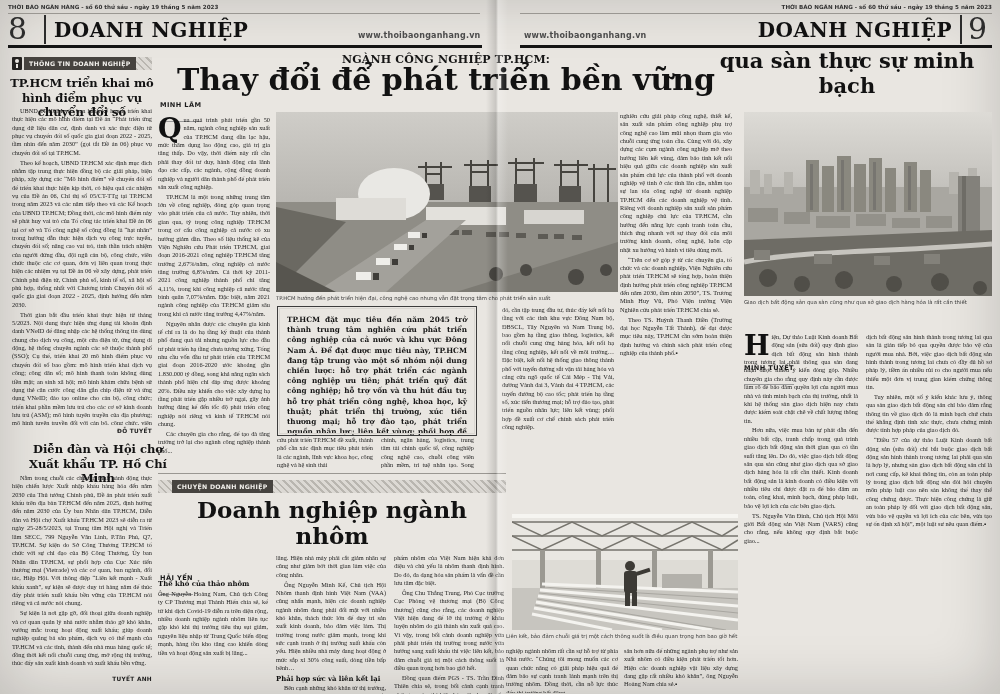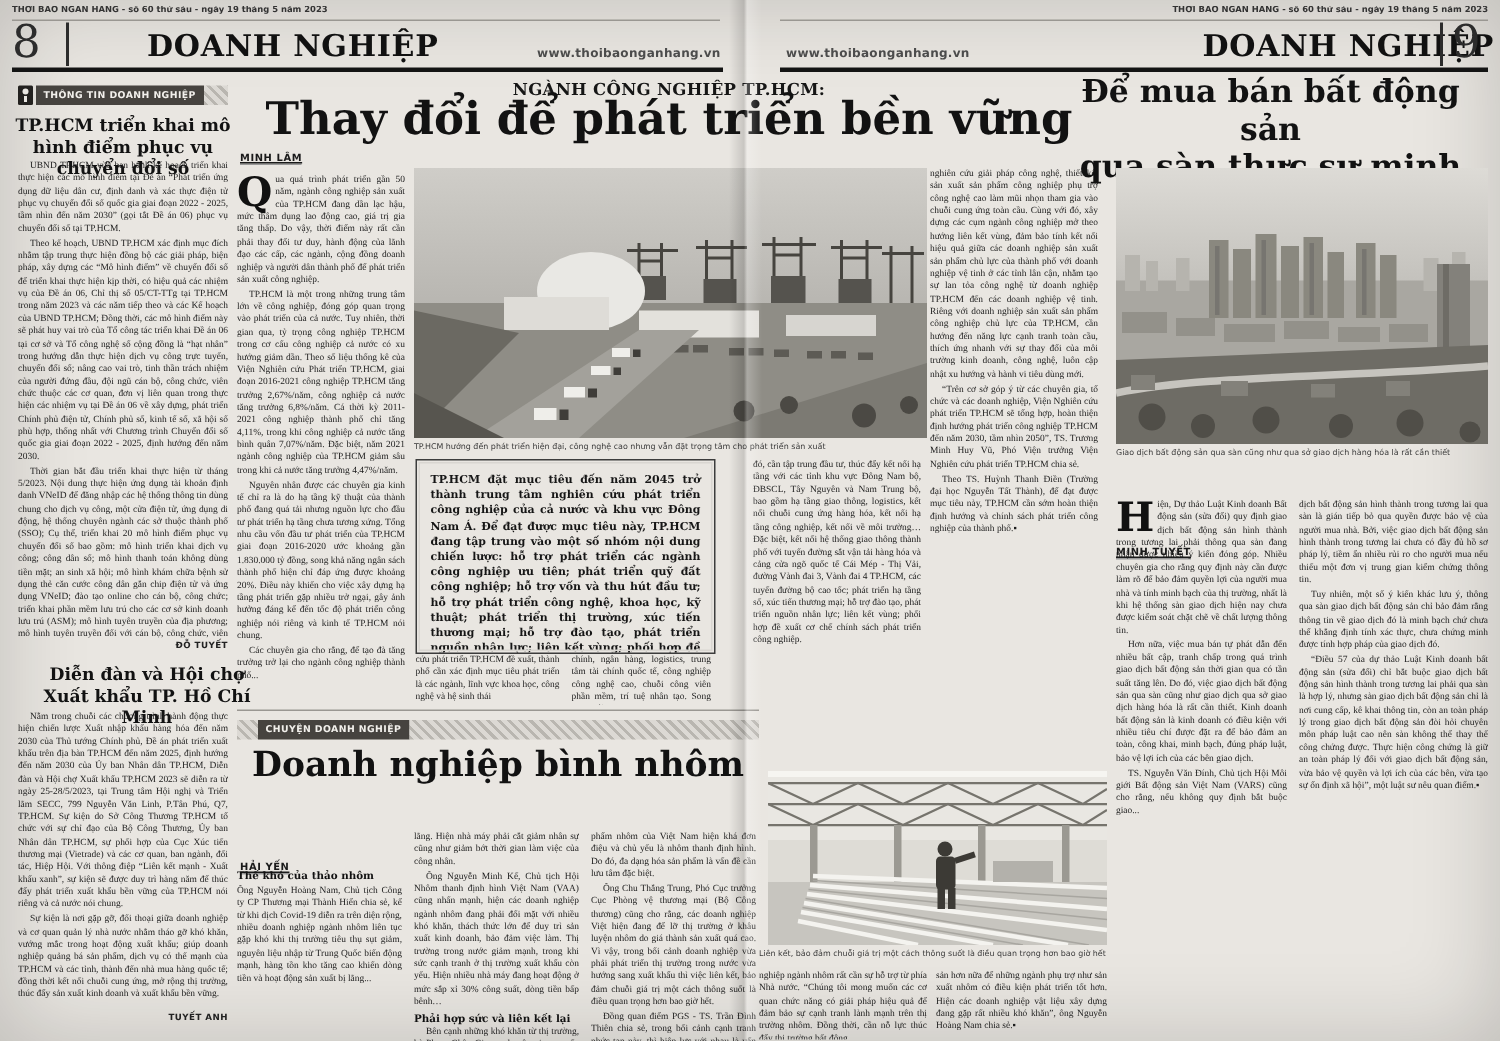--- a/index.html
+++ b/index.html
@@ -6,37 +6,37 @@
   #paper{position:relative;width:1000px;height:694px;background:#e9e6e1;overflow:hidden;
          box-shadow:inset 0 0 60px rgba(0,0,0,.18);font-family:"Liberation Serif",serif;color:#1b1b1b;}
   .abs{position:absolute;}
   .fold{left:486px;top:0;width:22px;height:694px;background:linear-gradient(90deg,rgba(0,0,0,0) 0%,rgba(0,0,0,.14) 45%,rgba(255,255,255,.25) 55%,rgba(0,0,0,0) 100%);pointer-events:none;}
   .strip{font:5.6px "DejaVu Sans",sans-serif;color:#333;white-space:nowrap;overflow:hidden;}
   .strip b{font-weight:700;}
   .thinrule{height:1px;background:#9a9792;}
   .thickrule{height:3px;background:#141414;}
   .pagenum{font:400 30px "DejaVu Serif",serif;color:#2c2c2c;line-height:1;}
   .secline{width:1.5px;background:#2c2c2c;}
-  .sectitle{font:800 20px "DejaVu Serif",serif;letter-spacing:.5px;color:#111;line-height:1;margin-left:44px;}
+  .sectitle{font:800 20px "DejaVu Serif",serif;letter-spacing:.5px;color:#111;line-height:1;}
   .url{font:700 8px "DejaVu Sans",sans-serif;color:#4c4c4c;letter-spacing:.2px;}
   .label{display:flex;align-items:stretch;height:13px;}
   .label .ic{width:10px;background:#23211f;border-radius:1px;margin-right:2px;position:relative;}
   .label .ic:after{content:"";position:absolute;left:3px;top:2px;width:4px;height:4px;border-radius:50%;background:#e9e6e1;}
   .label .ic:before{content:"";position:absolute;left:4.2px;top:7px;width:1.6px;height:4px;background:#e9e6e1;}
   .label .bx{background:#46433f;color:#f2f0ec;font:700 6.2px "DejaVu Sans",sans-serif;letter-spacing:.3px;
              display:flex;align-items:center;padding:0 5px;white-space:nowrap;}
   .label .hatch{flex:1;background:repeating-linear-gradient(45deg,#b9b6b0 0 2px,#dcd9d4 2px 5px);}
   .hl{font-family:"DejaVu Serif",serif;font-weight:700;color:#121212;text-align:center;}
   .hl-sm{font-size:11.5px;line-height:1.28;}
   .body{font:6.3px/1.33 "Liberation Serif",serif;text-align:justify;color:#1c1c1c;overflow:hidden;}
   .body .p{text-indent:8px;margin:0 0 1.5px;}
   .body .p.noind{text-indent:0;}
   .drop{float:left;font:700 27px/0.82 "DejaVu Serif",serif;margin:2px 2px 0 0;color:#111;}
   .by-end{font:700 5.8px "DejaVu Sans",sans-serif;text-align:right;color:#222;letter-spacing:.3px;}
-  .by{font:700 6.6px "DejaVu Sans",sans-serif;color:#1a1a1a;letter-spacing:.4px;border-bottom:.5px solid #999;padding-bottom:0;text-decoration:underline;}
+  .by{font:700 6.6px "DejaVu Sans",sans-serif;color:#1a1a1a;letter-spacing:.4px;border-bottom:.5px solid #999;padding-bottom:12px;}
   .kicker{font:700 11px "DejaVu Serif",serif;text-align:center;color:#161616;letter-spacing:.2px;}
   .cap{font:5.3px/1.25 "DejaVu Sans",sans-serif;color:#3a3a3a;}
   .qbox{border:1.2px solid #3c3c3c;outline:1px solid #d9d6d1;outline-offset:-3px;background:#e9e6e1;
         font:700 7.3px/1.4 "DejaVu Serif",serif;text-align:justify;color:#161616;padding:8px 9px;overflow:hidden;}
   .subhead{font:700 6.9px "DejaVu Serif",serif;color:#111;margin:2px 0 1.5px;}
   .ph{background:#c9c7c2;}
   svg{display:block;}
 </style>
 </head>
 <body>
@@ -172,21 +172,20 @@
   </div>
   <div class="abs body" style="left:620px;top:112px;width:112px;height:396px;">
     <p class="p noind">nghiên cứu giải pháp công nghệ, thiết kế, sản xuất sản phẩm công nghiệp phụ trợ công nghệ cao làm mũi nhọn tham gia vào chuỗi cung ứng toàn cầu. Cùng với đó, xây dựng các cụm ngành công nghiệp mở theo hướng liên kết vùng, đảm bảo tính kết nối hiệu quả giữa các doanh nghiệp sản xuất sản phẩm chủ lực của thành phố với doanh nghiệp vệ tinh ở các tỉnh lân cận, nhằm tạo sự lan tỏa công nghệ từ doanh nghiệp TP.HCM đến các doanh nghiệp vệ tinh. Riêng với doanh nghiệp sản xuất sản phẩm công nghiệp chủ lực của TP.HCM, cần hướng đến năng lực cạnh tranh toàn cầu, thích ứng nhanh với sự thay đổi của môi trường kinh doanh, công nghệ, luôn cập nhật xu hướng và hành vi tiêu dùng mới.</p>
     <p class="p">“Trên cơ sở góp ý từ các chuyên gia, tổ chức và các doanh nghiệp, Viện Nghiên cứu phát triển TP.HCM sẽ tổng hợp, hoàn thiện định hướng phát triển công nghiệp TP.HCM đến năm 2030, tầm nhìn 2050”, TS. Trương Minh Huy Vũ, Phó Viện trưởng Viện Nghiên cứu phát triển TP.HCM chia sẻ.</p>
     <p class="p">Theo TS. Huỳnh Thanh Điền (Trường đại học Nguyễn Tất Thành), để đạt được mục tiêu này, TP.HCM cần sớm hoàn thiện định hướng và chính sách phát triển công nghiệp của thành phố.▪</p>
   </div>
 
   <div class="abs thinrule" style="left:158px;top:473px;width:348px;"></div>
 
   <div class="abs hl" style="left:702px;top:48px;width:290px;font-size:21px;line-height:1.2;">
-    <div>Để mua bán bất động sản</div>
     <div>qua sàn thực sự minh bạch</div>
   </div>
   <div class="abs ph" style="left:744px;top:112px;width:248px;height:184px;">
     <svg width="248" height="184" viewBox="0 0 248 184">
       <defs>
         <linearGradient id="sky2" x1="0" y1="0" x2="0" y2="1">
           <stop offset="0" stop-color="#dddbd6"></stop>
             <stop offset="1" stop-color="#c2c0bb"></stop>
         </linearGradient>
       </defs>
@@ -260,21 +259,21 @@
     <p class="p">Tuy nhiên, một số ý kiến khác lưu ý, thông qua sàn giao dịch bất động sản chỉ bảo đảm rằng thông tin về giao dịch đó là minh bạch chứ chưa thể khẳng định tính xác thực, chưa chứng minh được tính hợp pháp của giao dịch đó.</p>
     <p class="p">“Điều 57 của dự thảo Luật Kinh doanh bất động sản (sửa đổi) chỉ bắt buộc giao dịch bất động sản hình thành trong tương lai phải qua sàn là hợp lý, nhưng sàn giao dịch bất động sản chỉ là nơi cung cấp, kê khai thông tin, còn an toàn pháp lý trong giao dịch bất động sản đòi hỏi chuyên môn pháp luật cao nên sàn không thể thay thế công chứng được. Thực hiện công chứng là giữ an toàn pháp lý đối với giao dịch bất động sản, vừa bảo vệ quyền và lợi ích của các bên, vừa tạo sự ổn định xã hội”, một luật sư nêu quan điểm.▪</p>
   </div>
 
   <div class="abs label" style="left:158px;top:480px;width:348px;">
     <span class="hatch" style="flex:0 0 14px;"></span>
     <span class="bx">CHUYỆN DOANH NGHIỆP</span>
     <span class="hatch"></span>
   </div>
   <div class="abs hl" style="left:158px;top:497px;width:348px;font-size:23px;line-height:1.15;">
-    <div>Doanh nghiệp bình nhôm</div>
+    <div>Doanh nghiệp ngành nhôm</div>
   </div>
   <div class="abs by" style="left:160px;top:558px;margin-top:16px;">HẢI YẾN</div>
   <div class="abs subhead" style="left:158px;top:578px;width:112px;">Thế khó của thảo nhôm</div>
   <div class="abs body" style="left:158px;top:590px;width:110px;height:104px;">
     <p class="p noind">Ông Nguyễn Hoàng Nam, Chủ tịch Công ty CP Thương mại Thành Hiển chia sẻ, kể từ khi dịch Covid-19 diễn ra trên diện rộng, nhiều doanh nghiệp ngành nhôm liên tục gặp khó khi thị trường tiêu thụ sụt giảm, nguyên liệu nhập từ Trung Quốc biến động mạnh, hàng tồn kho tăng cao khiến dòng tiền và hoạt động sản xuất bị lãng...</p>
   </div>
   <div class="abs body" style="left:276px;top:554px;width:110px;height:140px;">
     <p class="p noind">lãng. Hiện nhà máy phải cắt giảm nhân sự cũng như giảm bớt thời gian làm việc của công nhân.</p>
     <p class="p">Ông Nguyễn Minh Kế, Chủ tịch Hội Nhôm thanh định hình Việt Nam (VAA) cũng nhấn mạnh, hiện các doanh nghiệp ngành nhôm đang phải đối mặt với nhiều khó khăn, thách thức lớn để duy trì sản xuất kinh doanh, bảo đảm việc làm. Thị trường trong nước giảm mạnh, trong khi sức cạnh tranh ở thị trường xuất khẩu còn yếu. Hiện nhiều nhà máy đang hoạt động ở mức sắp xỉ 30% công suất, dòng tiền bấp bênh…</p>
     <div class="subhead">Phải hợp sức và liên kết lại</div>

